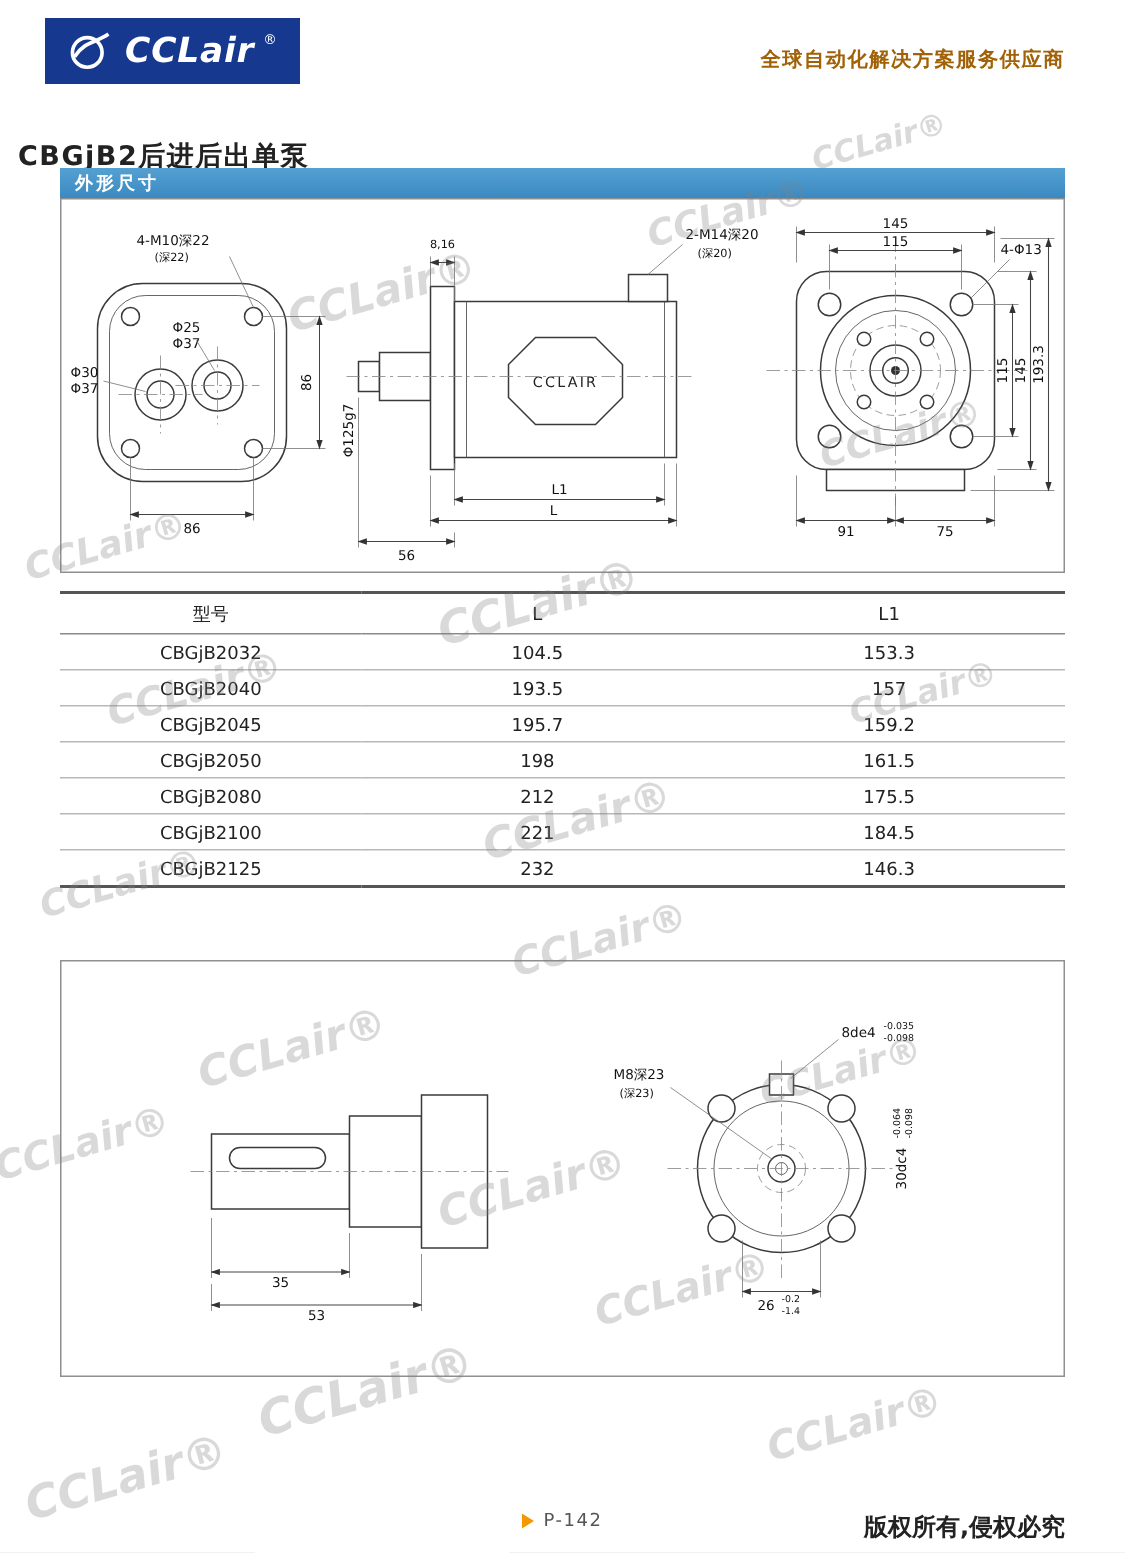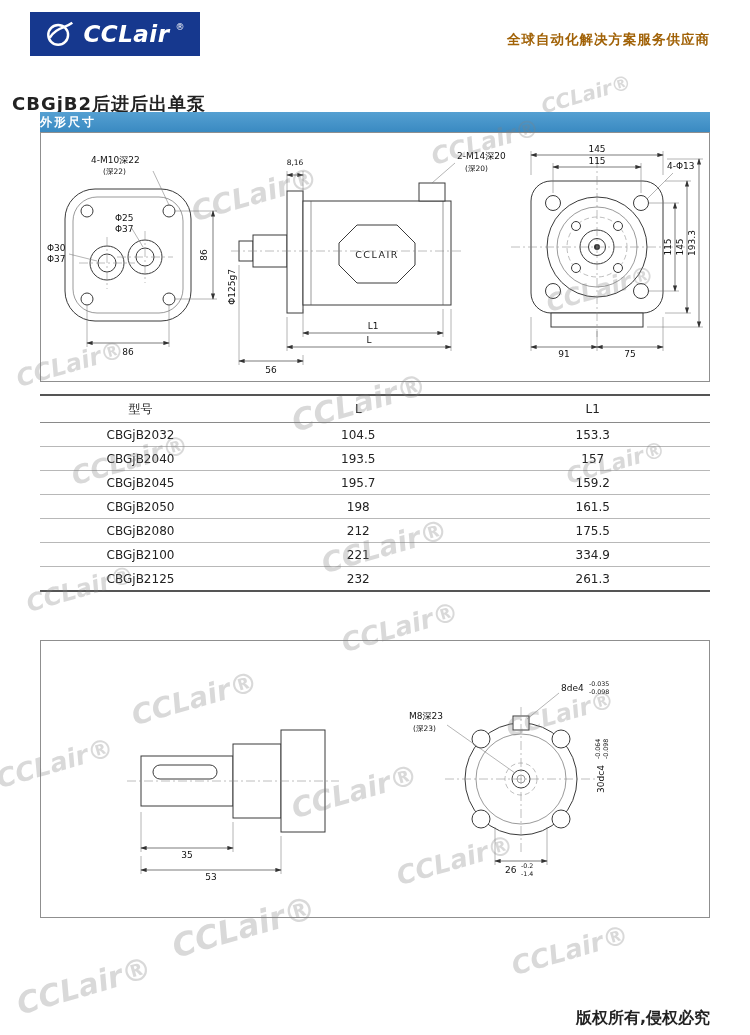--- a/index.html
+++ b/index.html
@@ -11,21 +11,21 @@
             display:flex;align-items:center;justify-content:center;gap:6px;color:#fff;}
   .brand{font-size:23px;font-weight:bold;font-style:italic;letter-spacing:.5px;line-height:1;}
   .reg{font-size:9px;margin-top:-14px;display:inline-block;}
   .tagline{position:absolute;right:40px;top:31px;color:#a16207;font-size:13.5px;font-weight:bold;letter-spacing:1px;}
 
   
   .title{position:absolute;top:80px;left:0;width:100%;text-align:left;font-size:18px;font-weight:bold;
          letter-spacing:1px;margin:12px;}
   .section-bar{position:absolute;left:40px;width:670px;height:36px;box-sizing:border-box;
                background:linear-gradient(180deg,#55a0d2,#2478b4);color:#fff;font-size:12px;font-weight:bold;
-               line-height:20px;letter-spacing:2px;}
+               line-height:20px;padding-left:10px;letter-spacing:2px;}
   #bar1{top:112px;} #bar2{top:620px;}
 
   
   .drawing-box{position:absolute;left:40px;width:668px;border:1px solid #8f8f8f;background:#fff;box-sizing:content-box;}
   #box1{top:132px;height:248px;} #box2{top:640px;height:276px;}
 
   
   svg{font-family:inherit;display:block;}
   svg text{font-size:9px;fill:#111;}
   .sm2{font-size:7.5px;}
@@ -238,26 +238,26 @@
           <td>161.5</td>
         </tr>
       <tr>
           <td>CBGjB2080</td>
           <td>212</td>
           <td>175.5</td>
         </tr>
       <tr>
           <td>CBGjB2100</td>
           <td>221</td>
-          <td>334.9</td>
+          <td>184.5</td>
         </tr>
       <tr>
           <td>CBGjB2125</td>
           <td>232</td>
-          <td>261.3</td>
+          <td>146.3</td>
         </tr>
     </tbody>
   </table>
 
 
   <div class="drawing-box" id="box2">
     <svg width="668" height="276" viewBox="0 0 668 276">
       <defs>
         <marker id="arr2" markerWidth="9" markerHeight="6" refX="8" refY="3" orient="auto-start-reverse">
           <path d="M0,0 L9,3 L0,6 z" fill="#333"></path>
@@ -308,20 +308,23 @@
         <line class="ext" x1="94" y1="158" x2="94" y2="196"></line>
         <line class="ext" x1="146" y1="158" x2="146" y2="196"></line>
         <line class="dim" x1="94" y1="192" x2="146" y2="192" marker-start="url(#arr2)" marker-end="url(#arr2)"></line>
         <text x="104" y="204">26</text>
         <text x="120" y="199" class="tol">-0.2</text>
         <text x="120" y="207" class="tol">-1.4</text>
       </g>
     </svg>
   </div>
 
+  <div class="pagenum">
+    <span class="tri"></span><span>P-142</span>
+  </div>
   <div class="copyright">版权所有,侵权必究</div>
 
   <div class="wm" style="left:540px;top:82px;font-size:20px;">CCLair®</div>
   <div class="wm" style="left:430px;top:128px;font-size:24px;">CCLair®</div>
   <div class="wm" style="left:190px;top:178px;font-size:28px;">CCLair®</div>
   <div class="wm" style="left:545px;top:275px;font-size:24px;">CCLair®</div>
   <div class="wm" style="left:15px;top:350px;font-size:24px;">CCLair®</div>
   <div class="wm" style="left:290px;top:385px;font-size:30px;">CCLair®</div>
   <div class="wm" style="left:70px;top:445px;font-size:26px;">CCLair®</div>
   <div class="wm" style="left:565px;top:450px;font-size:22px;">CCLair®</div>

